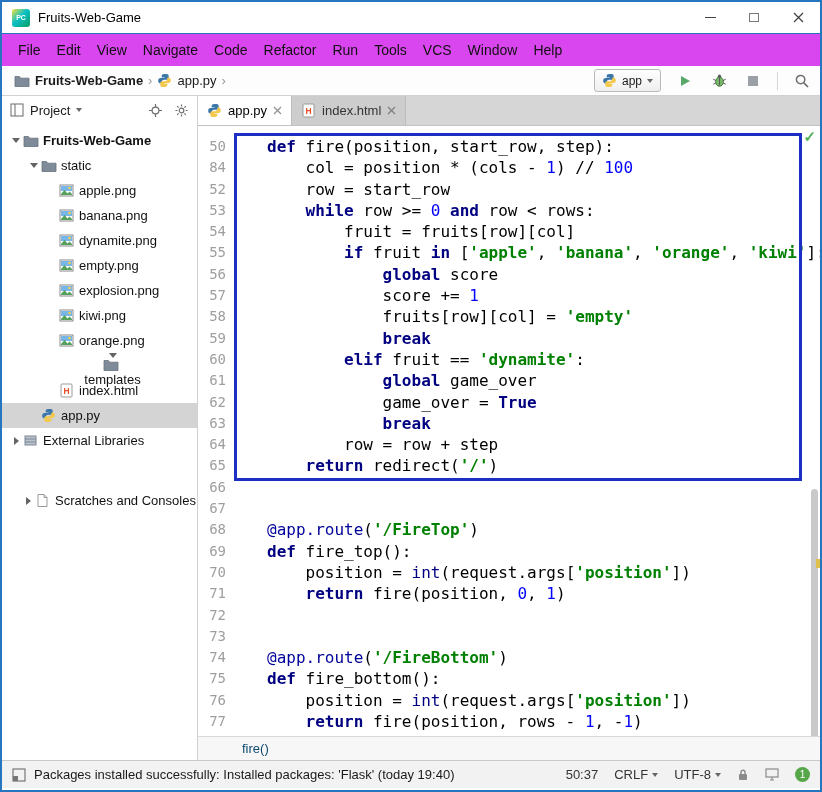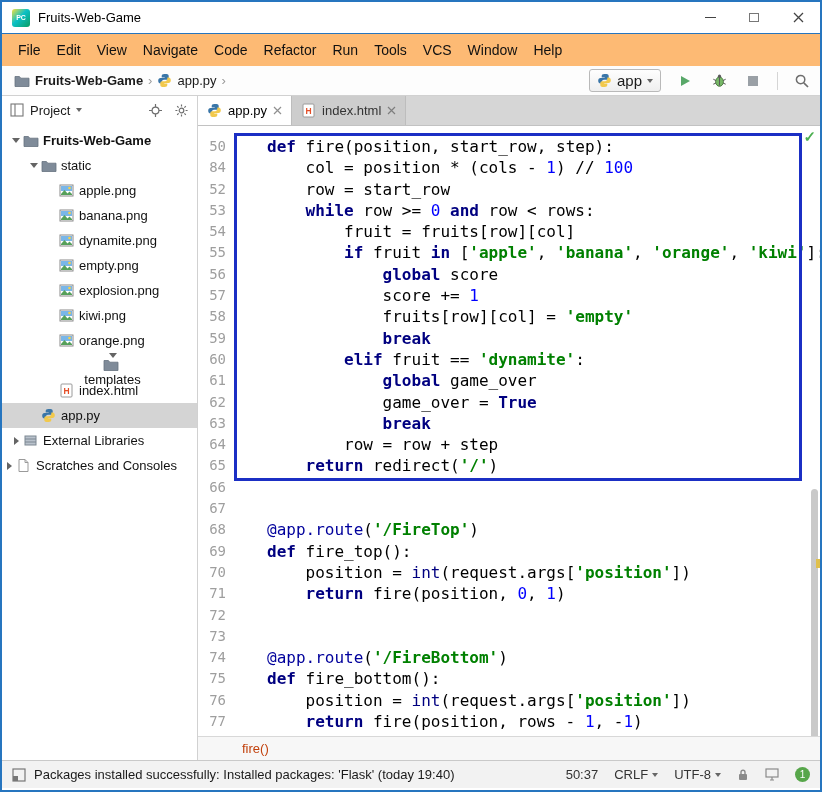--- a/index.html
+++ b/index.html
@@ -14,31 +14,31 @@
               background:linear-gradient(135deg,#f7e13c 0%,#0bc0c7 45%,#0a9e61 100%);
               display:flex; align-items:center; justify-content:center;
               color:#fff; font-size:7px; font-weight:bold; }
   .win-title { font-size:13px; color:#000; }
   .win-controls { margin-left:auto; display:flex; height:100%; }
   .win-btn { width:44px; height:100%; display:flex; align-items:center; justify-content:center; }
   .glyph-min { width:11px; height:1px; background:#444; display:inline-block; }
   .glyph-max { width:10px; height:9px; border:1px solid #777; display:inline-block; }
 
   
-  .menubar { height:32px; display:flex; align-items:center; padding-left:8px; background:#fdba74; font-size:14px; }
+  .menubar { height:32px; display:flex; align-items:center; padding-left:8px; background:#d946ef; font-size:14px; }
   .menu-item { padding:5px 8px; color:#111; cursor:default; }
 
   
   .toolbar { height:30px; border-bottom:1px solid #d1d1d1; background:#fdfdfd; display:flex; align-items:center; padding:0 8px 0 12px; }
   .crumbs { display:flex; align-items:center; gap:5px; font-size:13px; }
   .crumb-label.bold { font-weight:bold; }
   .crumb-sep { color:#999; font-size:13px; }
   .run-cluster { margin-left:auto; display:flex; align-items:center; gap:14px; }
   .combo { display:flex; align-items:center; gap:5px; height:23px; padding:0 7px; border:1px solid #b9b9b9; border-radius:3px;
-           background:linear-gradient(#fefefe,#efefef); font-size:15px; }
+           background:linear-gradient(#fefefe,#efefef); font-size:12px; }
   .tri-down { width:0; height:0; border-left:4px solid transparent; border-right:4px solid transparent; border-top:5px solid #666; display:inline-block; }
   .tri-down.sm { border-left-width:3px; border-right-width:3px; border-top-width:4px; }
   .tool-btn { display:flex; align-items:center; justify-content:center; width:20px; height:20px; }
   .sep-v { width:1px; height:18px; background:#d5d5d5; }
 
   
   .main { display:flex; height:664px; }
 
   .project-panel { width:196px; border-right:1px solid #d1d1d1; background:#fff; display:flex; flex-direction:column; }
   .panel-header { height:28px; display:flex; align-items:center; gap:6px; padding:0 6px 0 8px; font-size:13px;text-align:center; }
@@ -70,21 +70,21 @@
   .tk-num { color:#0000ff; }
   .tk-dec { color:#00009c; }
   .tk-bi { color:#000080; }
   .tk-pl { color:#000; }
 
   .highlight-box { position:absolute; left:36px; top:7px; width:568px; height:348px; border:3px solid #1b2fc4; pointer-events:none; }
   .inspect-ok { position:absolute; top:2px; right:4px; color:#4caf50; font-size:15px; font-weight:bold; }
   .scroll-thumb { position:absolute; right:2px; top:363px; width:7px; height:267px; background:#c9c9c9; border-radius:4px; }
   .warn-tick { position:absolute; right:0; top:433px; width:4px; height:9px; background:#e0c04c; }
 
-  .editor-crumbbar { height:24px; border-top:1px solid #d8d8d8; background:#f7f7f7; display:flex; align-items:center; padding-left:44px; font-size:13px; color:#c2410c; }
+  .editor-crumbbar { height:24px; border-top:1px solid #d8d8d8; background:#f7f7f7; display:flex; align-items:center; padding-left:44px; font-size:13px; color:#0c4a6e; }
 
   
   .statusbar { height:28px; border-top:1px solid #c9c9c9; background:#f2f2f2; display:flex; align-items:center; padding:0 10px; font-size:13px; color:#1a1a1a; }
   .statusbar .msg { margin-left:8px; }
   .status-right { margin-left:auto; display:flex; align-items:center; gap:16px; }
   .status-item { display:flex; align-items:center; gap:4px; color:#333; }
   .badge { width:15px; height:15px; border-radius:50%; background:#57a64a; color:#fff; font-size:10px; display:flex; align-items:center; justify-content:center; }
 
   svg { display:block; }
 </style>
@@ -350,21 +350,21 @@
               <span class="tri-right"></span>
             </span>
             <span class="tree-icon">
               <svg width="15" height="15" viewBox="0 0 15 15">
                 <rect x="2" y="3" width="11" height="9" fill="#b9c2cc" stroke="#7d8792"></rect>
                 <path d="M2 6h11M2 9h11" stroke="#7d8792" fill="none"></path>
               </svg>
             </span>
             <span class="tree-label">External Libraries</span>
           </div>
-          <div class="tree-row" style="padding-left: 1px;">
+          <div class="tree-row" style="padding-left: 20px; margin-top: 35px;">
             <span class="tree-chev">
               <span class="tri-right"></span>
             </span>
             <span class="tree-icon">
               <svg width="15" height="15" viewBox="0 0 15 15">
                 <path d="M3 1.5h6l3 3v9H3z" fill="#fff" stroke="#9a9a9a"></path>
                 <path d="M9 1.5v3h3" fill="none" stroke="#9a9a9a"></path>
               </svg>
             </span>
             <span class="tree-label">Scratches and Consoles</span>

